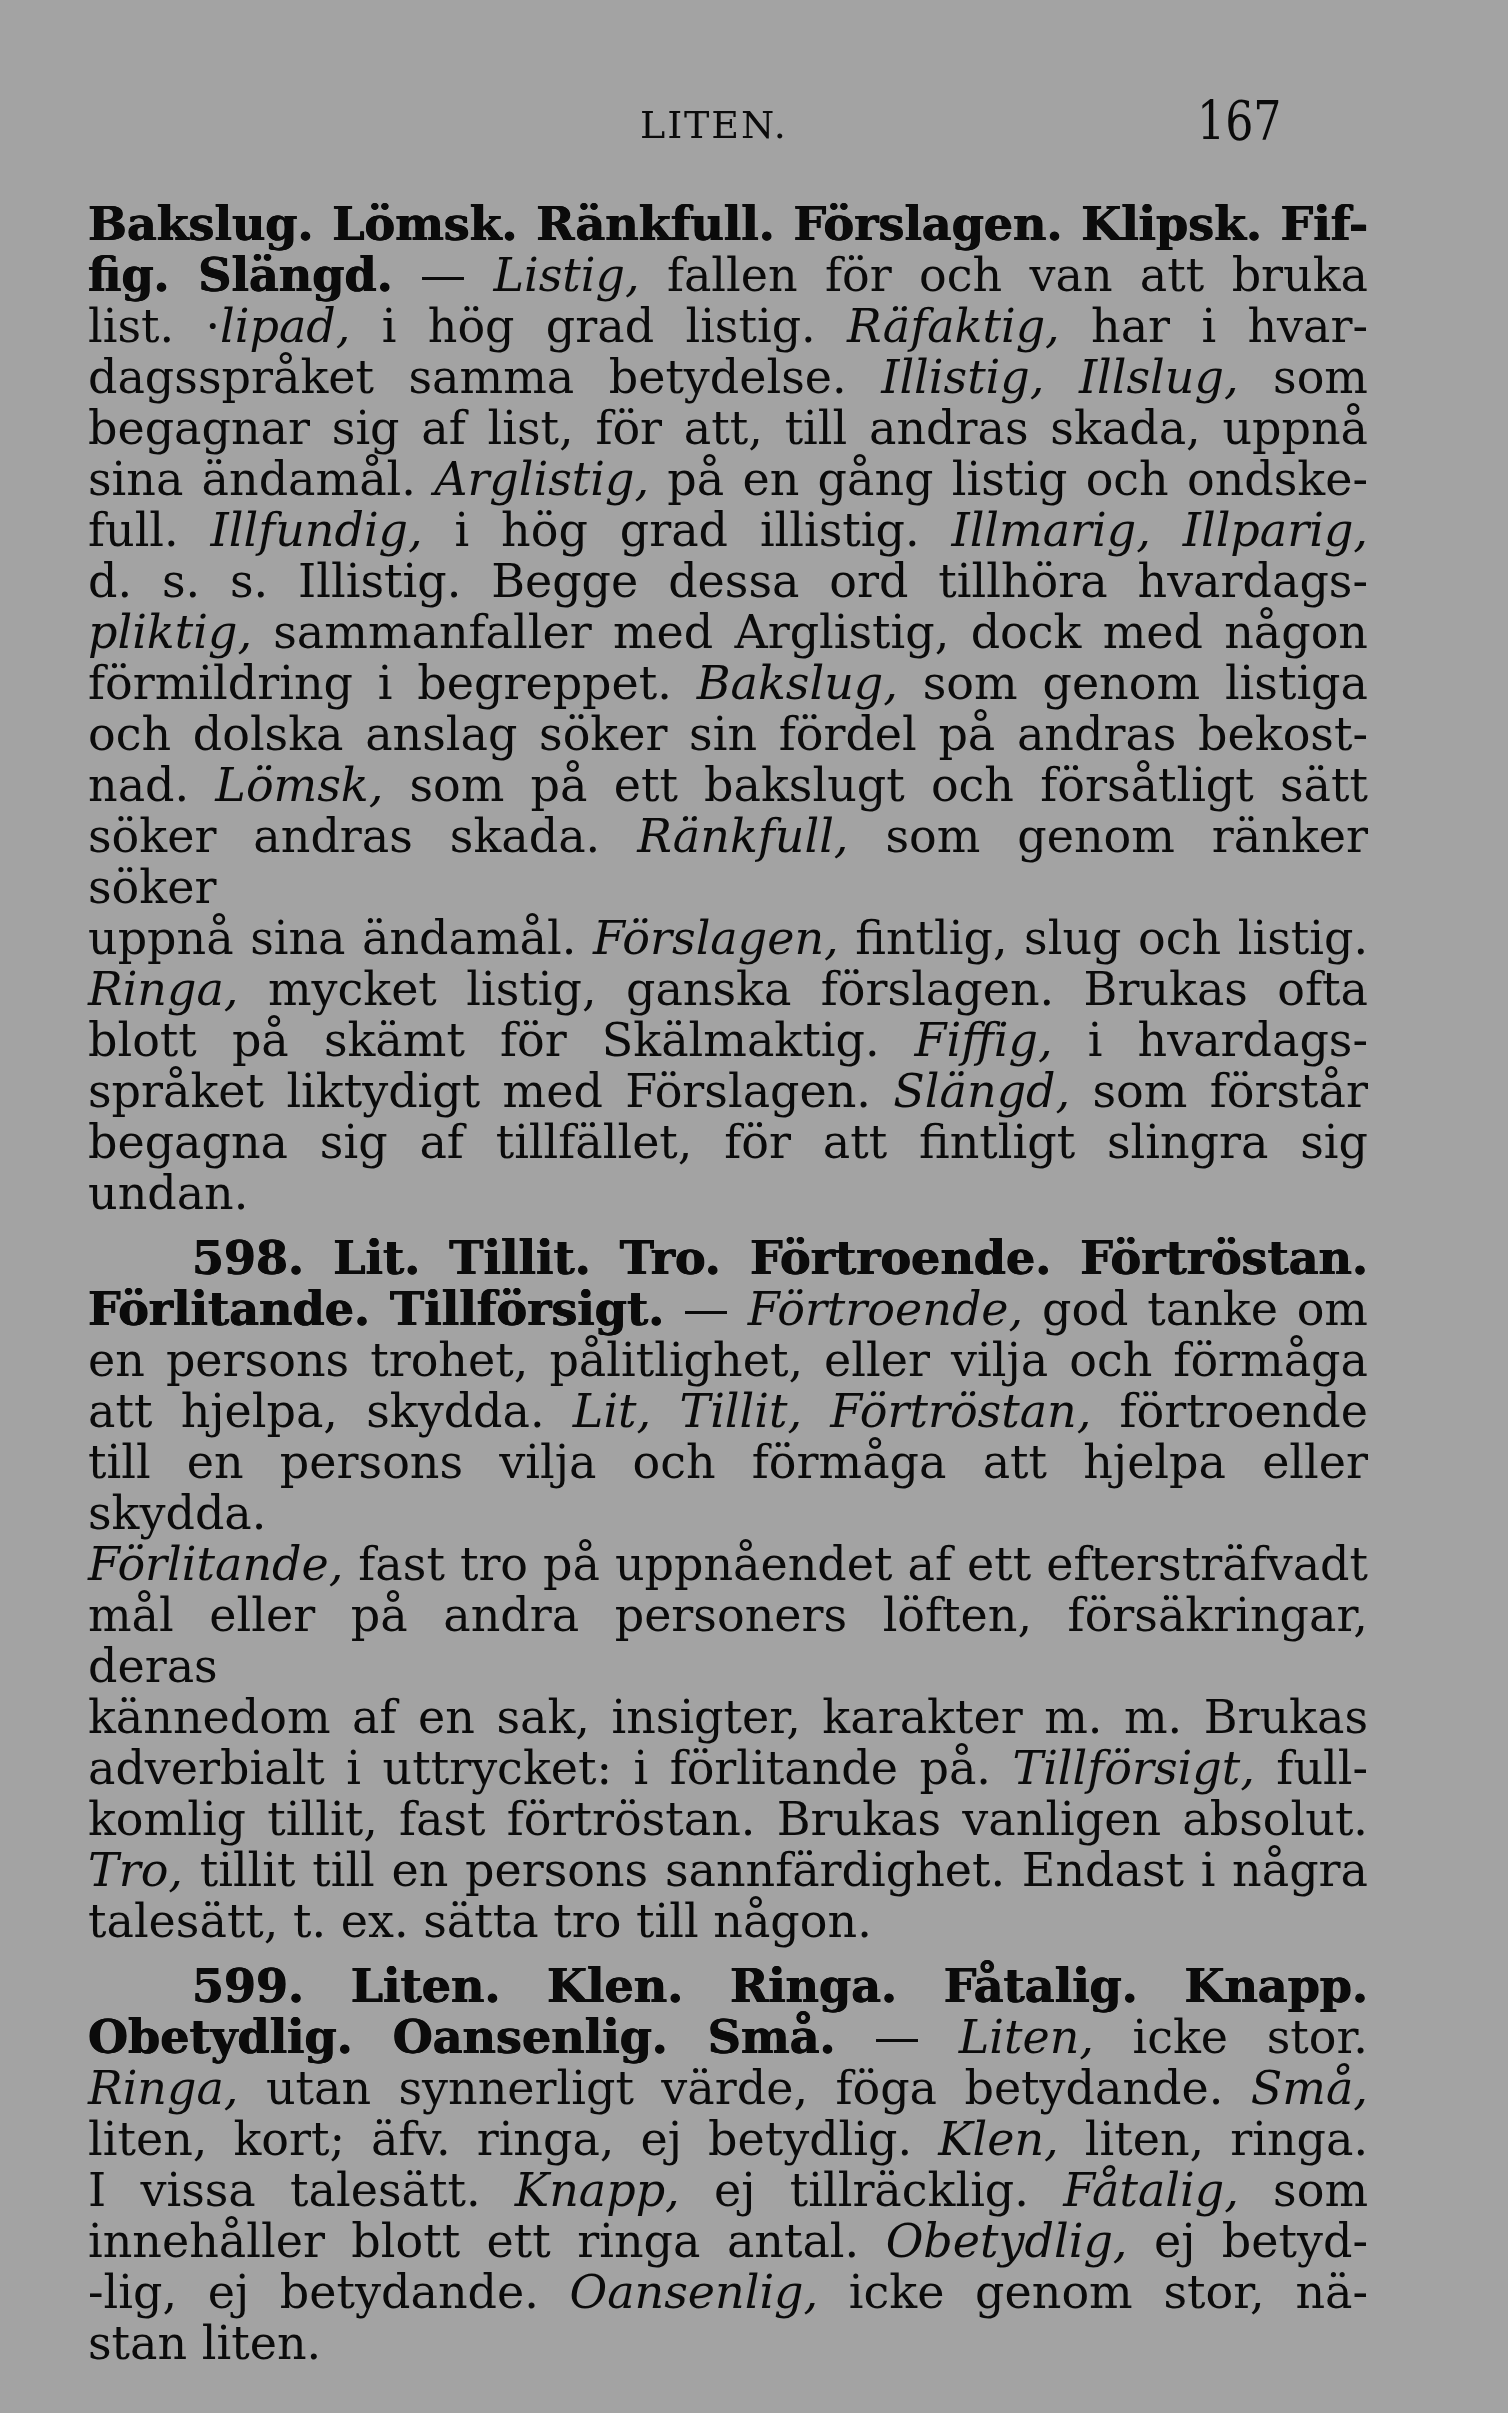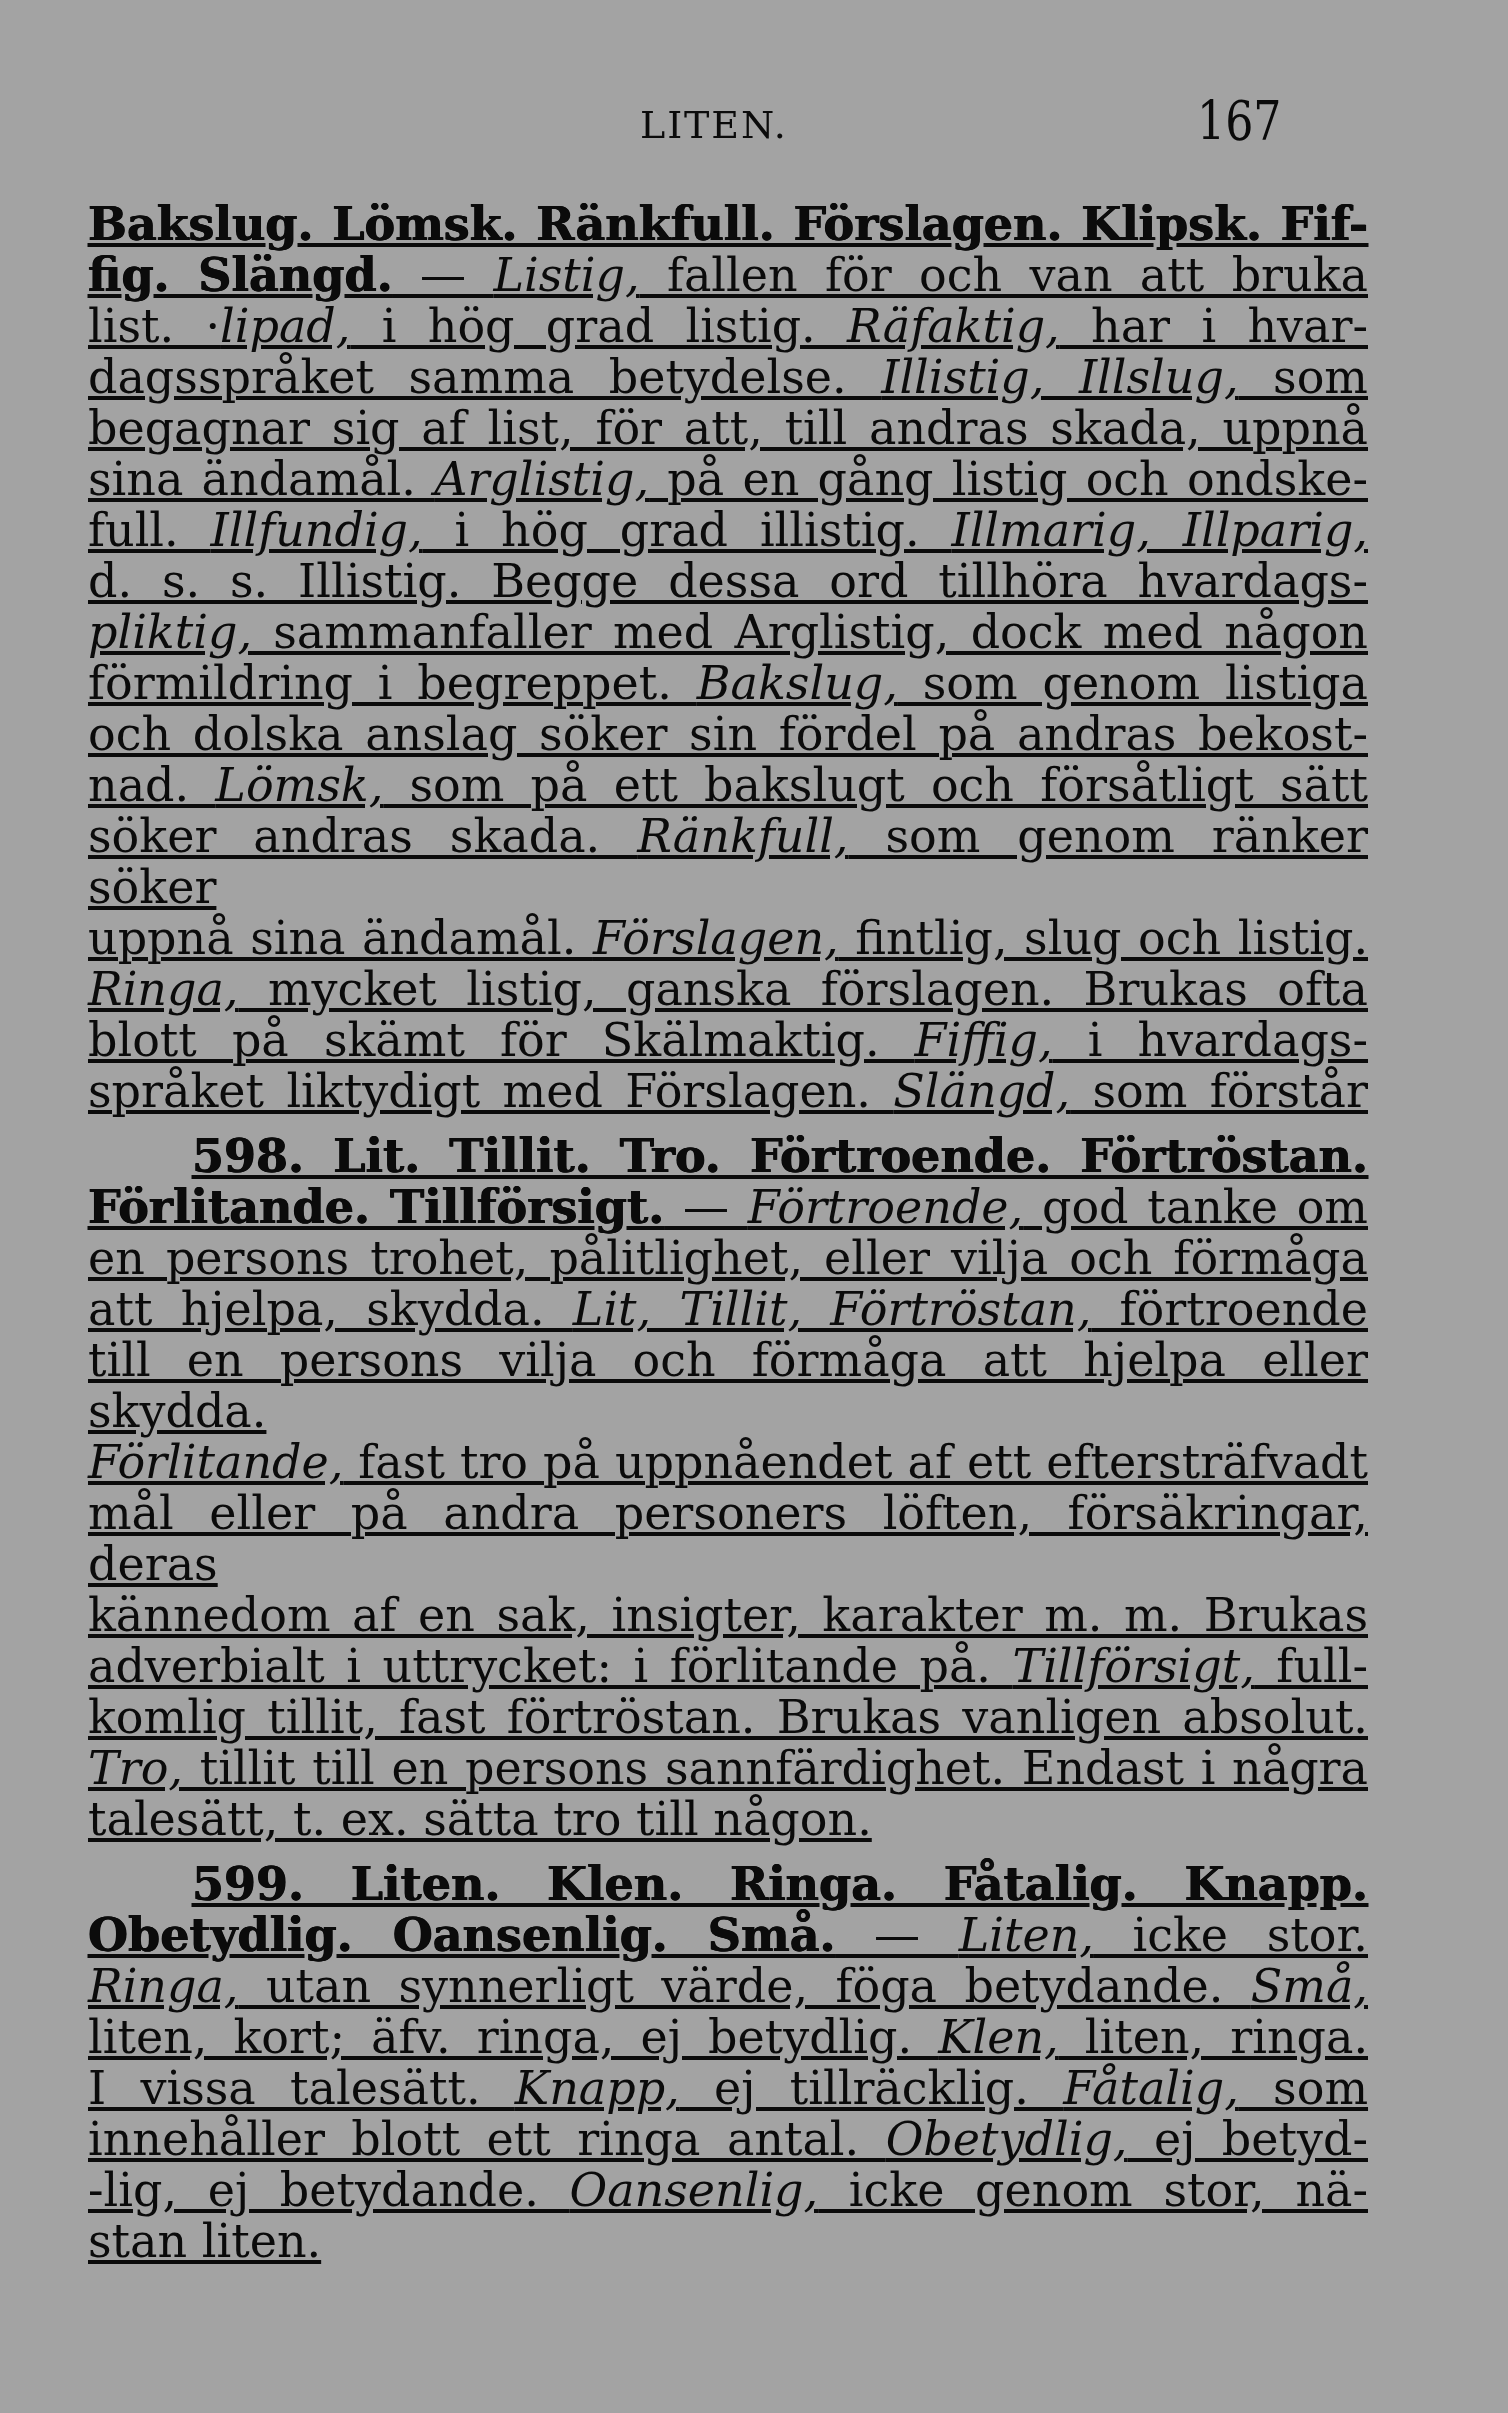--- a/index.html
+++ b/index.html
@@ -30,21 +30,20 @@
     left: 1197px;
     font-size: 54px;
     transform: scaleX(0.82);
     transform-origin: 0 0;
   }
   .body-block {
     position: absolute;
     top: 199px;
     left: 88px;
     width: 1280px;
-    text-decoration: underline;
   }
   .line {
     line-height: 51px;
     font-size: 46px;
     white-space: normal;
   }
   .line.justify {
     text-align: justify;
     text-align-last: justify;
   }
@@ -82,20 +81,21 @@
         <div class="line justify"><span class="seg-r">d. s. s. Illistig. Begge dessa ord tillhöra hvardags-</span></div>
         <div class="line justify"><span class="seg-i">pliktig,</span><span class="seg-r"> sammanfaller med Arglistig, dock med någon</span></div>
         <div class="line justify"><span class="seg-r">förmildring i begreppet. </span><span class="seg-i">Bakslug,</span><span class="seg-r"> som genom listiga</span></div>
         <div class="line justify"><span class="seg-r">och dolska anslag söker sin fördel på andras bekost-</span></div>
         <div class="line justify"><span class="seg-r">nad. </span><span class="seg-i">Lömsk,</span><span class="seg-r"> som på ett bakslugt och försåtligt sätt</span></div>
         <div class="line justify"><span class="seg-r">söker andras skada. </span><span class="seg-i">Ränkfull,</span><span class="seg-r"> som genom ränker söker</span></div>
         <div class="line justify"><span class="seg-r">uppnå sina ändamål. </span><span class="seg-i">Förslagen,</span><span class="seg-r"> fintlig, slug och listig.</span></div>
         <div class="line justify"><span class="seg-i">Ringa,</span><span class="seg-r"> mycket listig, ganska förslagen. Brukas ofta</span></div>
         <div class="line justify"><span class="seg-r">blott på skämt för Skälmaktig. </span><span class="seg-i">Fiffig,</span><span class="seg-r"> i hvardags-</span></div>
         <div class="line justify"><span class="seg-r">språket liktydigt med Förslagen. </span><span class="seg-i">Slängd,</span><span class="seg-r"> som förstår</span></div>
+        <div class="line justify"><span class="seg-r">begagna sig af tillfället, för att fintligt slingra sig undan.</span></div>
       </div>
       <div class="para">
         <div class="line justify indent"><span class="seg-b">598. Lit. Tillit. Tro. Förtroende. Förtröstan.</span></div>
         <div class="line justify"><span class="seg-b">Förlitande. Tillförsigt.</span><span class="seg-r"> — </span><span class="seg-i">Förtroende,</span><span class="seg-r"> god tanke om</span></div>
         <div class="line justify"><span class="seg-r">en persons trohet, pålitlighet, eller vilja och förmåga</span></div>
         <div class="line justify"><span class="seg-r">att hjelpa, skydda. </span><span class="seg-i">Lit, Tillit, Förtröstan,</span><span class="seg-r"> förtroende</span></div>
         <div class="line justify"><span class="seg-r">till en persons vilja och förmåga att hjelpa eller skydda.</span></div>
         <div class="line justify"><span class="seg-i">Förlitande,</span><span class="seg-r"> fast tro på uppnåendet af ett eftersträfvadt</span></div>
         <div class="line justify"><span class="seg-r">mål eller på andra personers löften, försäkringar, deras</span></div>
         <div class="line justify"><span class="seg-r">kännedom af en sak, insigter, karakter m. m. Brukas</span></div>

